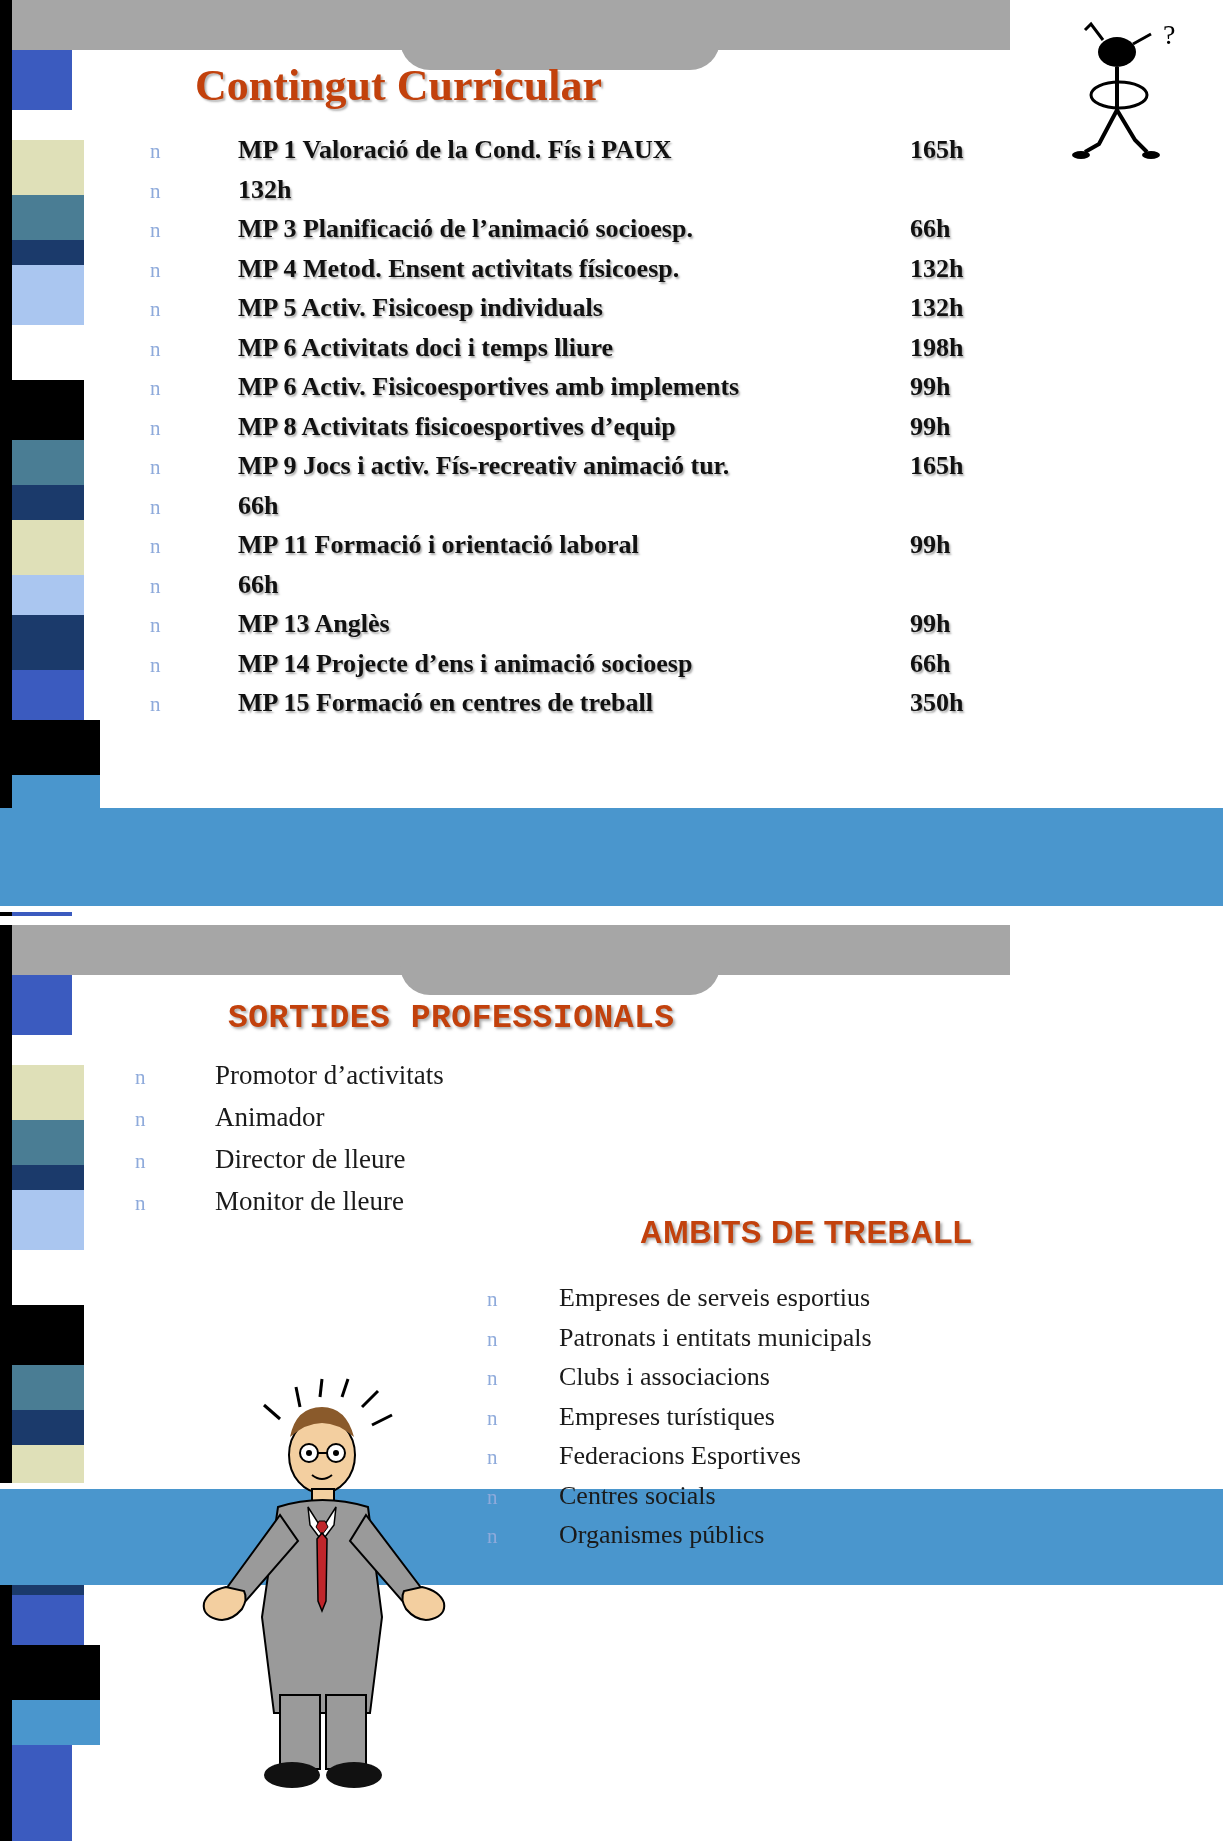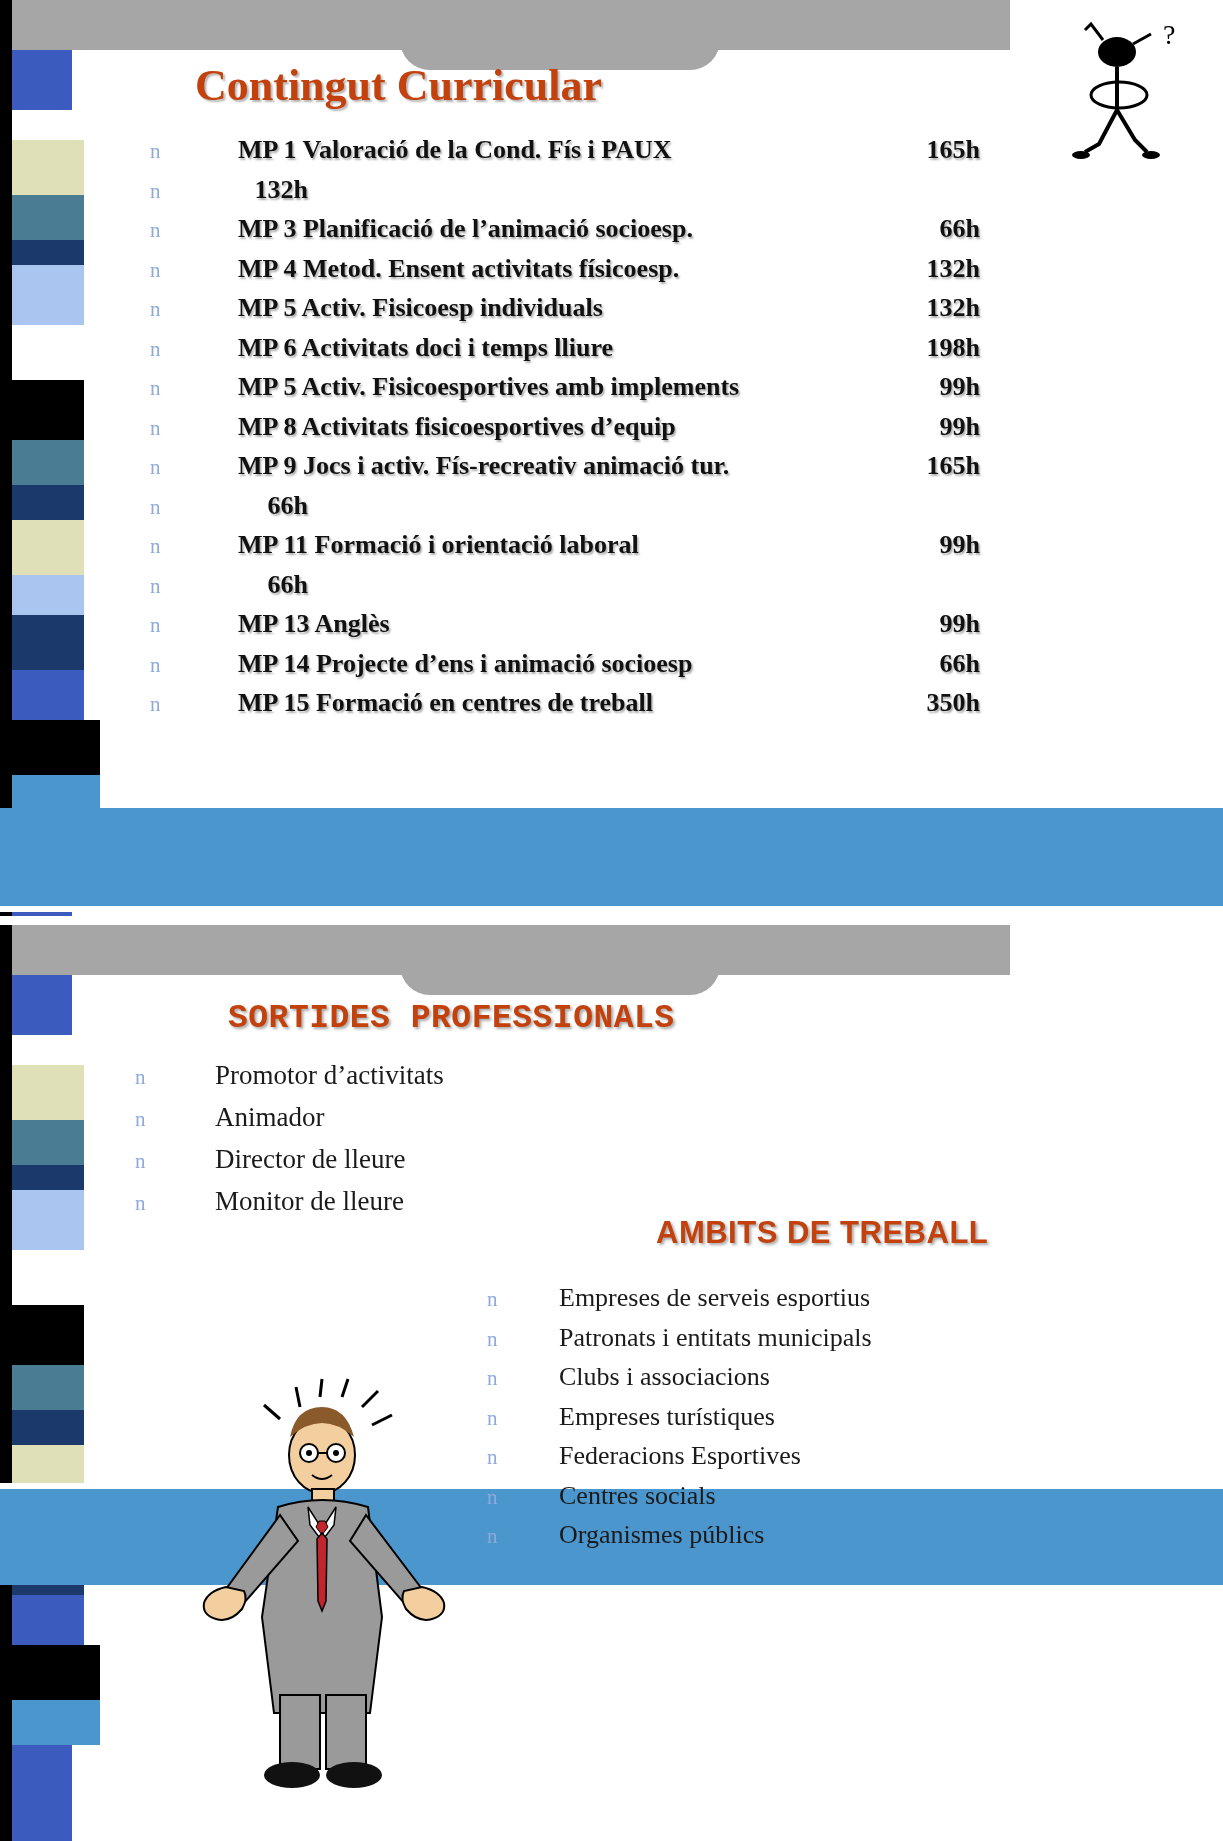--- a/index.html
+++ b/index.html
@@ -85,21 +85,20 @@
     font-family: Liberation Mono, monospace;
     letter-spacing: 0.5px;
     text-shadow: 2px 2px 3px rgba(110,110,110,0.6);
   }
   #ambits-title {
     top: 1215px; left: 640px;
     font-size: 31px;
     font-family: "Liberation Sans", sans-serif;
     letter-spacing: 0.5px;
     text-shadow: 2px 2px 3px rgba(110,110,110,0.6);
-    margin-left: 16px;
   }
 
   
   #curr-list {
     position: absolute;
     top: 135px; left: 150px;
     width: 830px;
   }
   .curr-row {
     display: flex;
@@ -118,21 +117,20 @@
     color: #8eaadb;
     font-weight: normal;
     font-size: 21px;
     font-family: "Liberation Serif", serif;
     text-shadow: none;
     flex: 0 0 88px;
   }
   .curr-label { flex: 1 1 auto; }
   .curr-hours {
     flex: 0 0 auto;
-    text-align: right;
     min-width: 70px;
   }
 
   
   .plain-list { position: absolute; }
   .plain-row {
     display: flex;
     align-items: baseline;
     color: #1a1a1a;
     font-size: 27px;
@@ -223,21 +221,21 @@
       <span class="curr-label">MP 5 Activ. Fisicoesp individuals</span>
       <span class="curr-hours">132h</span>
     </div>
     <div class="curr-row">
       <span class="bullet-n">n</span>
       <span class="curr-label">MP 6 Activitats doci i temps lliure</span>
       <span class="curr-hours">198h</span>
     </div>
     <div class="curr-row">
       <span class="bullet-n">n</span>
-      <span class="curr-label">MP 5 Activ. Fisicoesportives amb implements</span>
+      <span class="curr-label">MP 6 Activ. Fisicoesportives amb implements</span>
       <span class="curr-hours">99h</span>
     </div>
     <div class="curr-row">
       <span class="bullet-n">n</span>
       <span class="curr-label">MP 8 Activitats fisicoesportives d’equip</span>
       <span class="curr-hours">99h</span>
     </div>
     <div class="curr-row">
       <span class="bullet-n">n</span>
       <span class="curr-label">MP 9 Jocs i activ. Fís-recreativ animació tur.</span>

